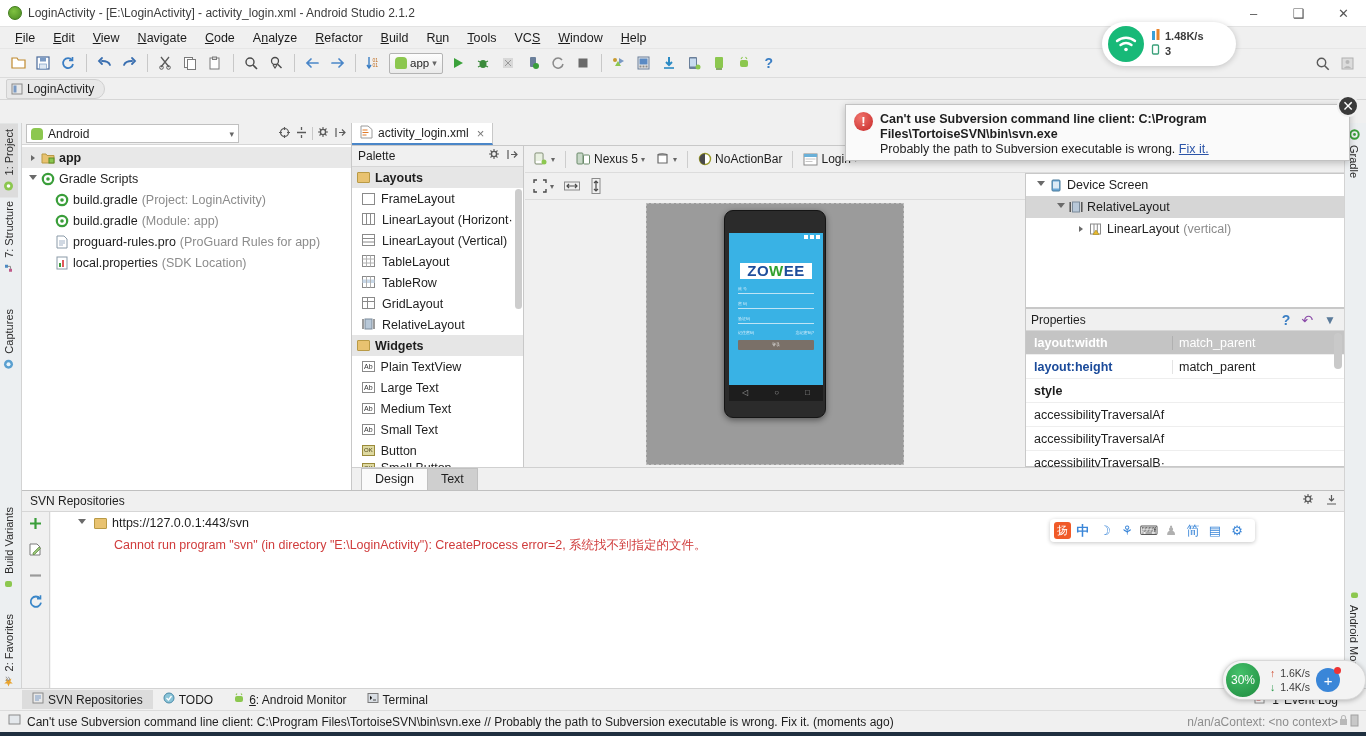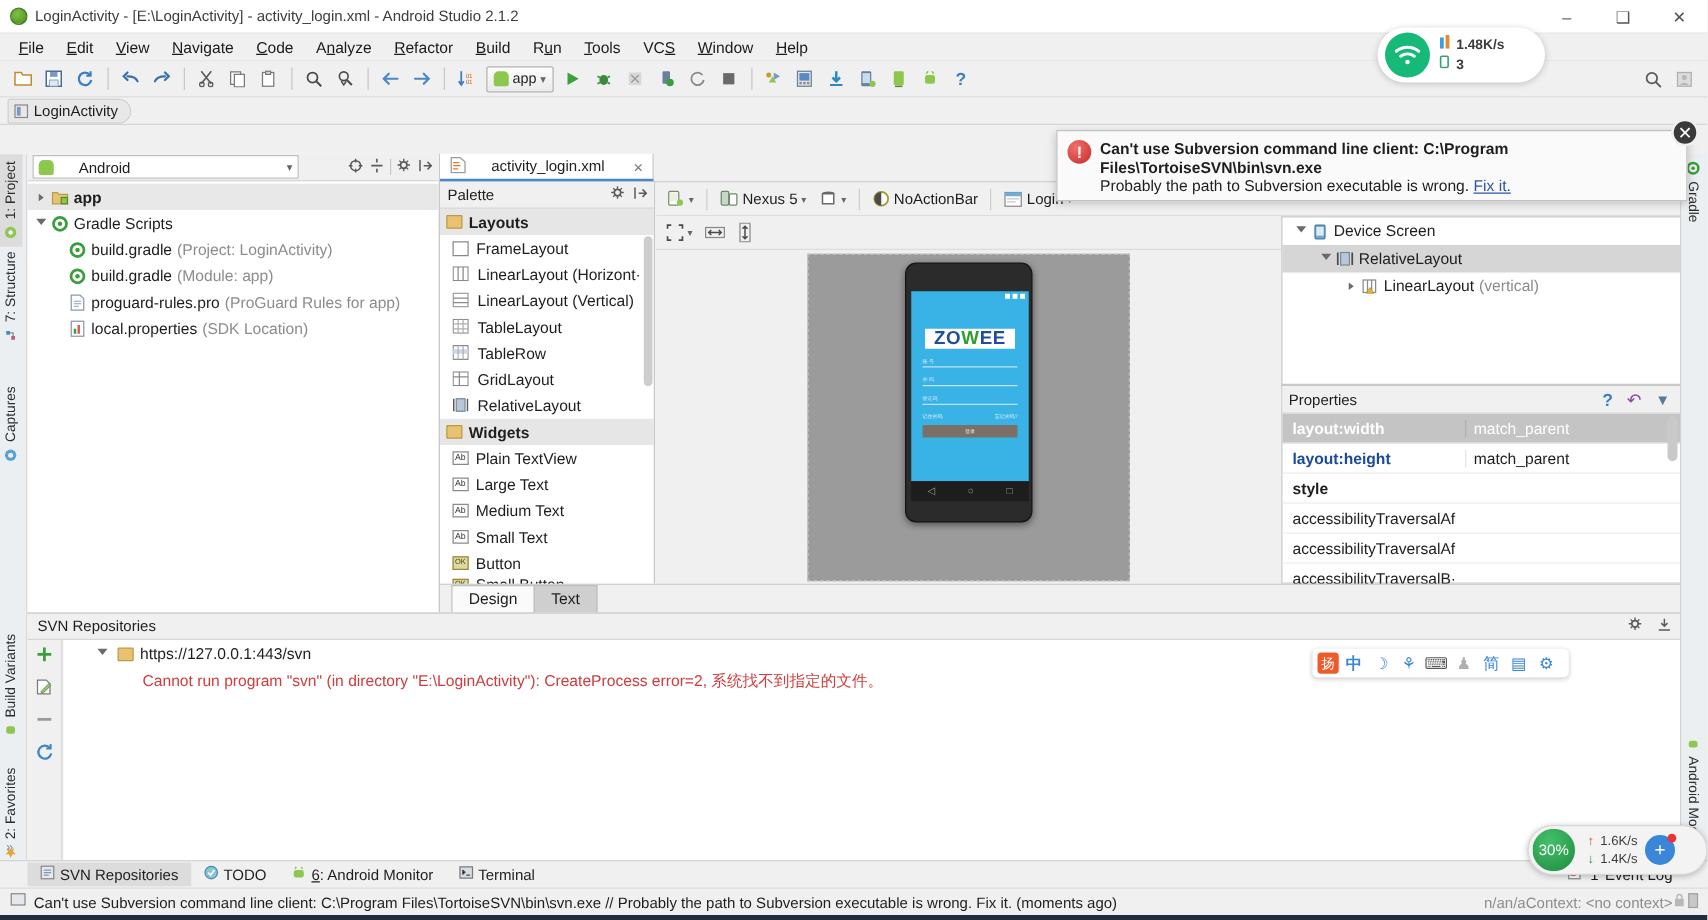--- a/index.html
+++ b/index.html
@@ -64,41 +64,41 @@
           display:flex; align-items:center; gap:4px; color:#2b2b2b; }
   .vtab.sel { background:#dcdcdc; }
   .vtab.rot180 { transform: rotate(180deg); }
   .vico { width:12px;height:12px; flex:none; }
 
   
   .project-panel { position:absolute; left:22px; top:0; width:330px; height:367px;
     background:#fff; border-right:1px solid #c8c8c8; }
   .panel-head { height:22px; background:#f0f0f0; display:flex; align-items:center;
     border-bottom:1px solid #d6d6d6; position:relative; }
-  .proj-combo { display:flex; align-items:center; gap:20px; height:19px; margin-left:4px;
+  .proj-combo { display:flex; align-items:center; gap:5px; height:19px; margin-left:4px;
     padding:0 4px; width:213px; border:1px solid #c0c0c0; background:#fff; font-size:12px; }
   .proj-combo .arrow { margin-left:auto; }
   .panel-head-icons { position:absolute; right:4px; display:flex; align-items:center; gap:4px; }
   .tree { padding-top:2px; font-size:12.5px; }
   .trow { display:flex; align-items:center; height:21px; padding-left:4px; white-space:nowrap; }
   .trow.sel { background:#e8e8e8; }
   .tw { width:14px; display:flex; justify-content:center; align-items:center; flex:none; }
   .ticon { width:15px; height:15px; margin-right:4px; flex:none;
            display:flex; align-items:center; justify-content:center; }
   .dim { color:#8c8c8c; margin-left:4px; }
   .bold { font-weight:bold; }
   .tri { width:0;height:0;border-left:4.5px solid #6a6a6a;border-top:3.5px solid transparent;
          border-bottom:3.5px solid transparent; }
   .tri.down { border-left:4px solid transparent;border-right:4px solid transparent;
               border-top:5px solid #6a6a6a; }
 
   
   .editor { position:absolute; left:352px; top:0; width:992px; height:367px; background:#f0f0f0; }
   .tabstrip { height:23px; background:#f0f0f0; border-bottom:1px solid #c8c8c8; display:flex; }
-  .etab { display:flex; align-items:center; gap:20px; padding:0 8px; font-size:12px;
+  .etab { display:flex; align-items:center; gap:5px; padding:0 8px; font-size:12px;
     background:#fff; border-right:1px solid #c8c8c8; border-bottom:2px solid #4a86c8; }
   .etab .x { color:#777; font-size:13px; margin-left:3px; }
 
   
   .palette { position:absolute; left:0; top:23px; width:172px; height:321px;
     background:#fff; border-right:1px solid #c8c8c8; }
   .palette-head { height:21px; background:#f0f0f0; display:flex; align-items:center;
     padding-left:6px; font-size:12px; border-bottom:1px solid #d6d6d6; position:relative; }
   .palette-head .icons { position:absolute; right:4px; display:flex; gap:5px; align-items:center; }
   .pgroup { height:21px; display:flex; align-items:center; gap:5px; padding-left:5px;

